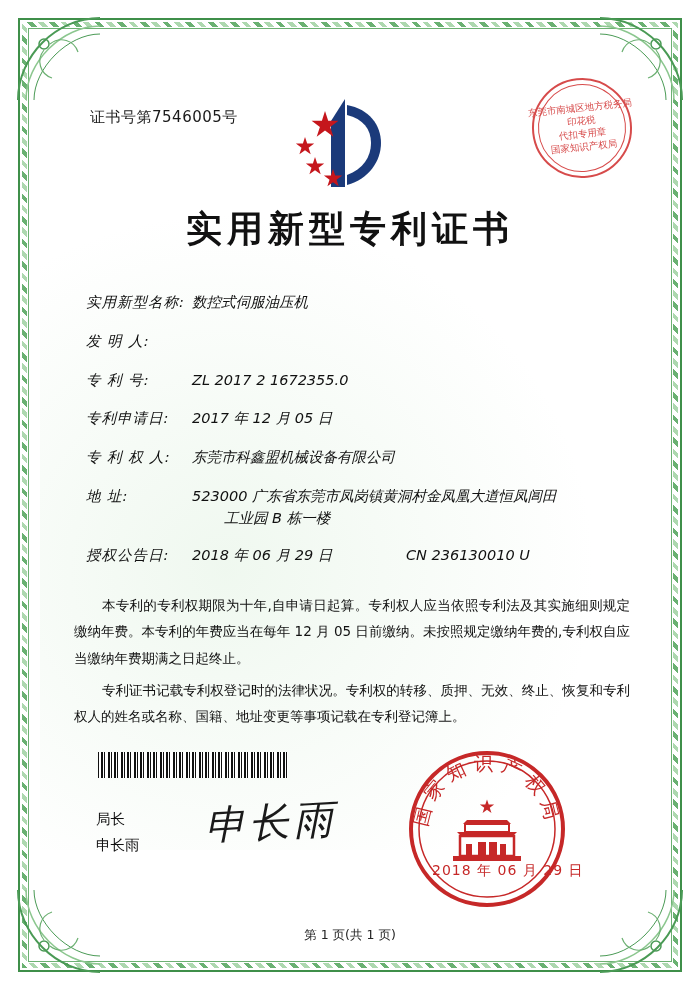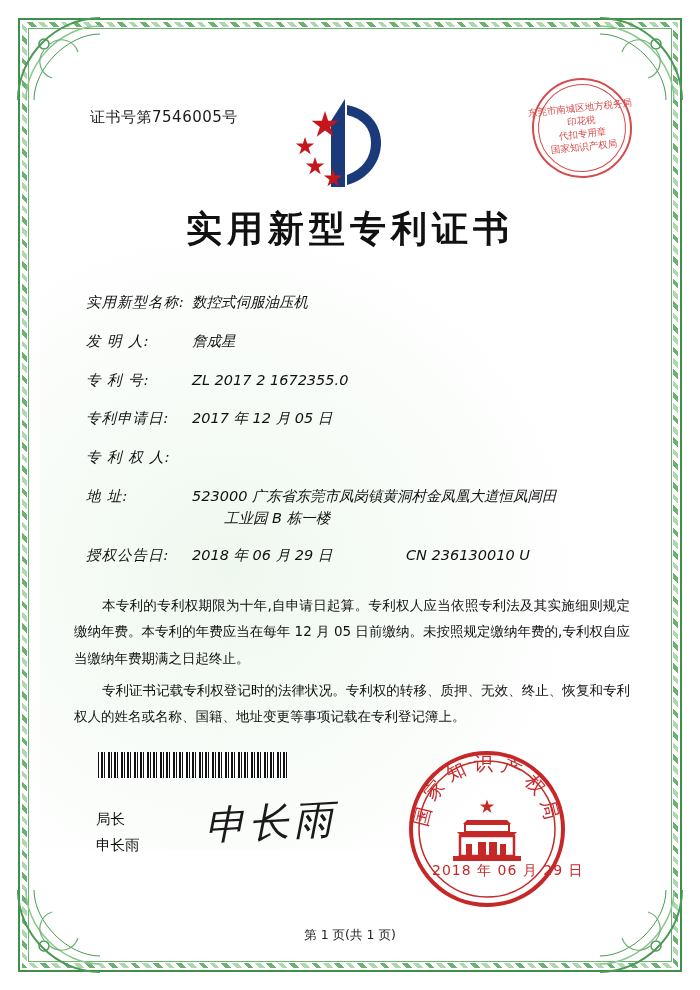--- a/index.html
+++ b/index.html
@@ -295,32 +295,32 @@
 
   <div class="doc-title">实用新型专利证书</div>
 
   <div class="fields">
     <div class="field-row">
       <div class="field-label">实用新型名称:</div>
       <div class="field-value">数控式伺服油压机</div>
     </div>
     <div class="field-row">
       <div class="field-label">发 明 人:</div>
-      <div class="field-value">詹成星</div>
     </div>
     <div class="field-row">
       <div class="field-label">专 利 号:</div>
       <div class="field-value">ZL 2017 2 1672355.0</div>
     </div>
     <div class="field-row">
       <div class="field-label">专利申请日:</div>
       <div class="field-value">2017 年 12 月 05 日</div>
     </div>
     <div class="field-row">
       <div class="field-label">专 利 权 人:</div>
+      <div class="field-value">东莞市科鑫盟机械设备有限公司</div>
     </div>
     <div class="field-row">
       <div class="field-label">地 址:</div>
       <div class="field-value">
         <span>523000  广东省东莞市凤岗镇黄洞村金凤凰大道恒凤阊田</span>
         <span class="cont">工业园 B 栋一楼</span>
       </div>
     </div>
 
     <div class="pub-row">

